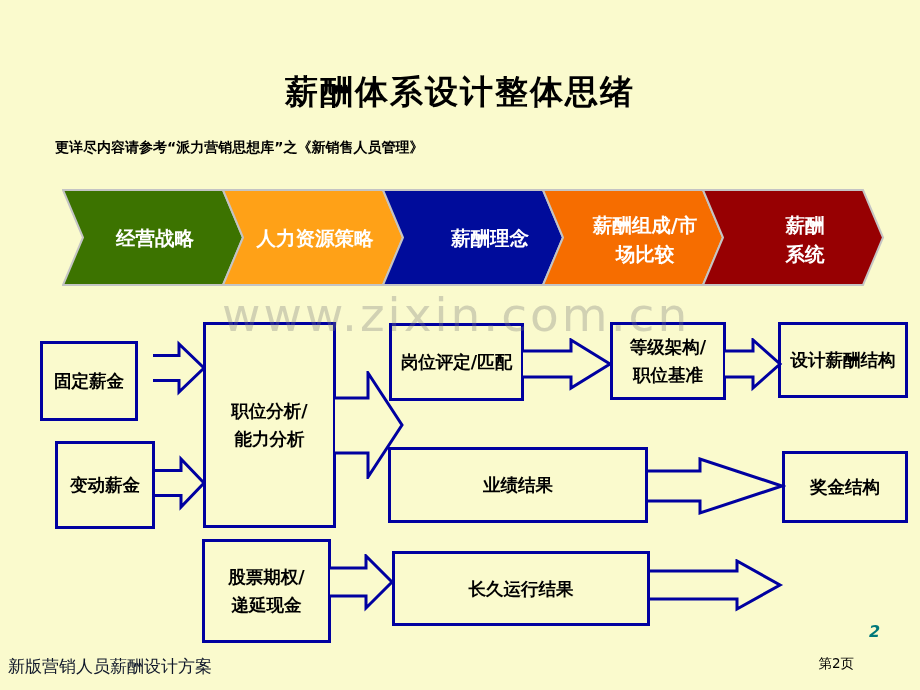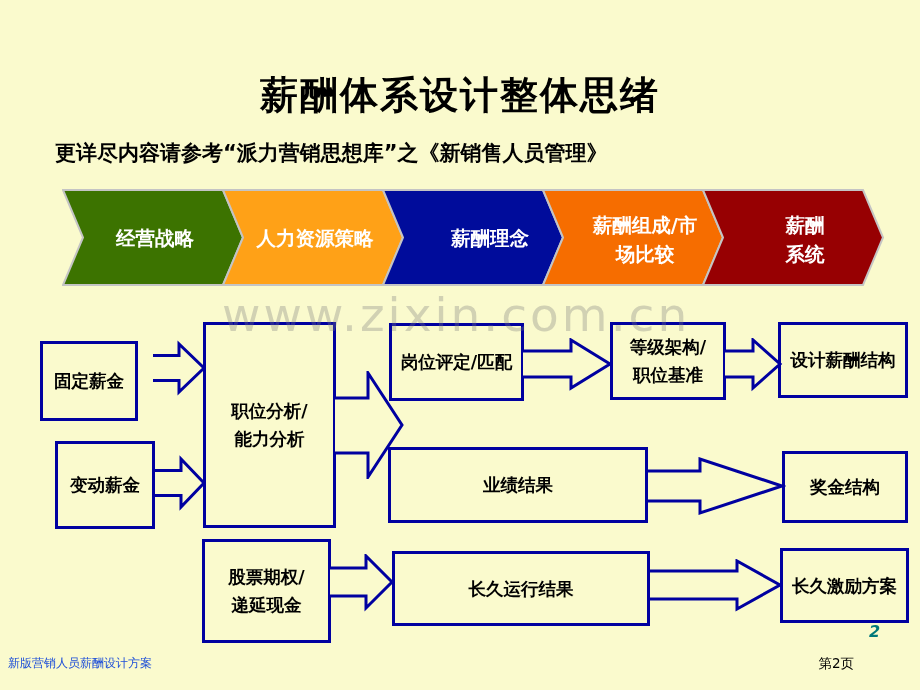--- a/index.html
+++ b/index.html
@@ -3,25 +3,25 @@
 <meta charset="utf-8">
 <style>
   html,body{margin:0;padding:0;}
   .slide{
     position:relative;width:920px;height:690px;overflow:hidden;
     background:#FAFACD;
     font-family:"DejaVu Sans","Liberation Sans",sans-serif;
   }
   .title{
     position:absolute;left:0;top:70px;width:920px;text-align:center;
-    font-size:38px;font-weight:bold;color:#000;letter-spacing:2px;
+    font-size:33px;font-weight:bold;color:#000;letter-spacing:2px;
   }
   .subtitle{
     position:absolute;left:55px;top:139px;
-    font-size:21px;font-weight:bold;color:#000;
+    font-size:14px;font-weight:bold;color:#000;
   }
   .fbox{
     position:absolute;box-sizing:border-box;border:3px solid #0000A0;
     display:flex;flex-direction:column;align-items:center;justify-content:center;
     font-size:17.5px;font-weight:bold;color:#000;text-align:center;line-height:1.6;
     z-index:1;background:transparent;
   }
   .arrow-svg{position:absolute;z-index:2;}
   .arrow-svg path{fill:#FAFACD;stroke:#0000A0;stroke-width:3;stroke-linejoin:miter;}
   .chevron-band{position:absolute;left:62px;top:189px;z-index:1;}
@@ -32,21 +32,21 @@
   }
   .watermark{
     position:absolute;left:222px;top:287px;z-index:5;
     font-size:47px;font-weight:normal;letter-spacing:3px;
     color:rgba(125,125,125,0.32);white-space:nowrap;pointer-events:none;
   }
   .corner-page-num{
     position:absolute;left:869px;top:622px;z-index:3;
     font-size:16px;font-weight:bold;font-style:italic;color:#00787A;
   }
-  .footer-left{position:absolute;left:8px;top:655px;font-size:12px;color:#1d4ed8;}
+  .footer-left{position:absolute;left:8px;top:655px;font-size:17px;color:#0f172a;}
   .footer-right{position:absolute;right:66px;top:655px;font-size:13.5px;color:#000;}
 </style>
 </head>
 <body>
 
 <div class="slide">
 
   <div class="title">薪酬体系设计整体思绪</div>
   <div class="subtitle">更详尽内容请参考“派力营销思想库”之《新销售人员管理》</div>
 
@@ -92,23 +92,20 @@
   <div class="fbox" style="left:388px;top:447px;width:260px;height:76px;">
     <span>业绩结果</span>
   </div>
   <div class="fbox" style="left:202px;top:539px;width:129px;height:104px;">
     <span>股票期权/</span>
     <span>递延现金</span>
   </div>
   <div class="fbox" style="left:392px;top:551px;width:258px;height:75px;">
     <span>长久运行结果</span>
   </div>
-  <div class="fbox" style="left:780px;top:548px;width:129px;height:75px;">
-    <span>长久激励方案</span>
-  </div>
 
   <svg class="arrow-svg" style="left:151px;top:340px;" width="56" height="56">
     <path d="M2 15.5 L28 15.5 L28 4 L53 28 L28 52 L28 40.5 L2 40.5"></path>
   </svg>
   <svg class="arrow-svg" style="left:153px;top:455px;" width="54" height="56">
     <path d="M2 15.5 L28 15.5 L28 4 L51 28 L28 52 L28 40.5 L2 40.5"></path>
   </svg>
   <svg class="arrow-svg" style="left:333px;top:371px;" width="73" height="108">
     <path d="M2 27 L35 27 L35 2 L69 54 L35 106 L35 82 L2 82"></path>
   </svg>

